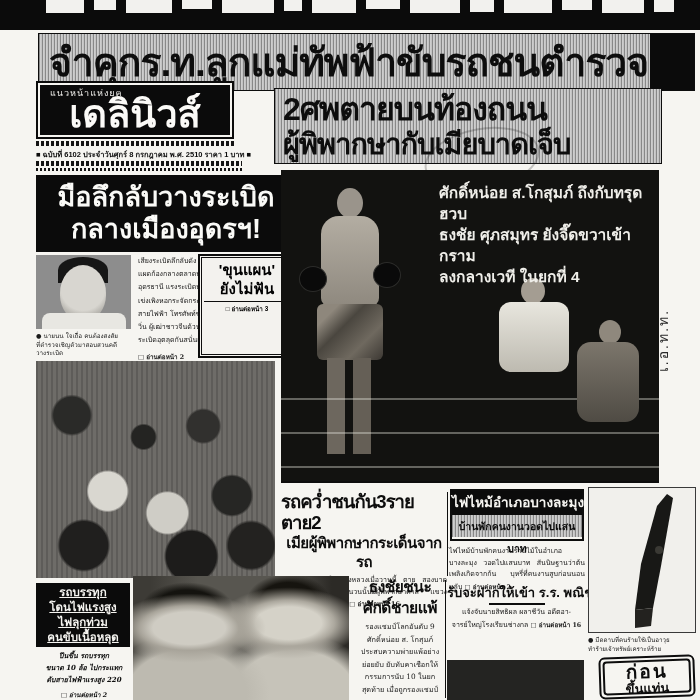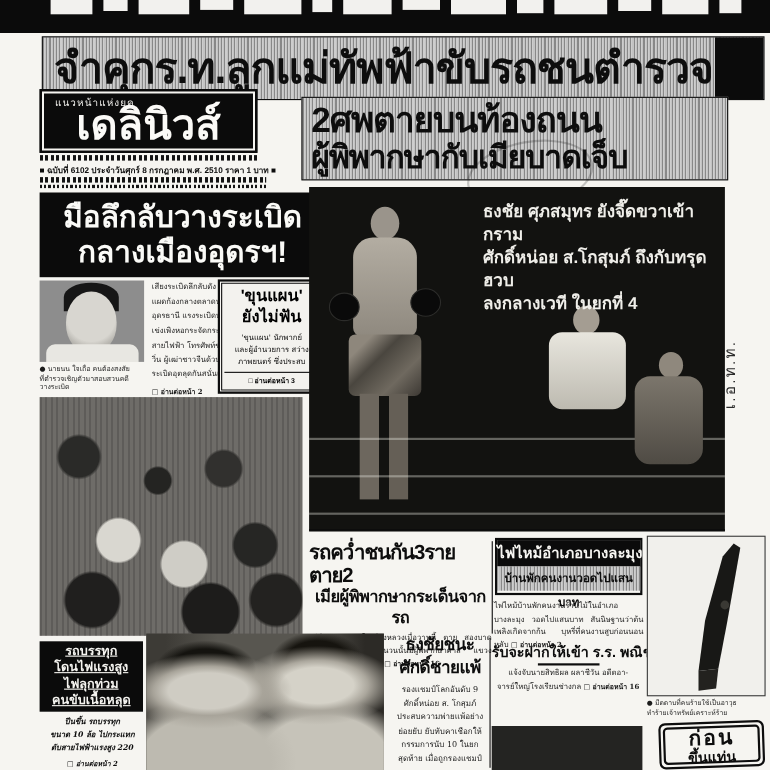--- a/index.html
+++ b/index.html
@@ -229,25 +229,20 @@
     <div>เข่งเพิงหอกระจัดกระจาย</div>
     <div>สายไฟฟ้า โทรศัพท์ขาด</div>
     <div>วิ่น ผู้เฒ่าชาวจีนด้วนวัตถุ</div>
     <div>ระเบิดอุตลุดกันสนั่นเมือง</div>
     <div class="cont-tag">□ อ่านต่อหน้า 2</div>
   </div>
 
   <div id="khunphaen" class="abs">
     <div class="t">'ขุนแผน'</div>
     <div class="t">ยังไม่ฟัน</div>
-    <div class="b">
-      <div>'ขุนแผน' นักพากย์</div>
-      <div>และผู้อำนวยการ สว่าง</div>
-      <div>ภาพยนตร์ ซึ่งประสบ</div>
-    </div>
     <div class="cont-tag">□ อ่านต่อหน้า 3</div>
   </div>
 
   <div id="crowd" class="abs photo"></div>
 
   <div id="boxing" class="abs photo grain">
     <div class="boxer-stand">
       <div class="head1"></div>
       <div class="torso1"></div>
       <div class="glove" style="left:-4px;top:78px"></div>
@@ -260,22 +255,22 @@
     <div class="rope" style="top:296px"></div>
     <div class="referee">
       <div class="head2"></div>
       <div class="shirt2"></div>
     </div>
     <div class="fallen">
       <div class="head3"></div>
       <div class="body3"></div>
     </div>
     <div class="cap">
+      <div>ศักดิ์หน่อย ส.โกสุมภ์ ถึงกับทรุดฮวบ</div>
       <div>ธงชัย ศุภสมุทร ยังจี๊ดขวาเข้ากราม</div>
-      <div>ศักดิ์หน่อย ส.โกสุมภ์ ถึงกับทรุดฮวบ</div>
       <div>ลงกลางเวที ในยกที่ 4</div>
     </div>
   </div>
 
   <div id="margin-note" class="abs">เ.อ.ท.ท.</div>
 
   <div id="accident" class="abs ink">
     <div class="h1">รถคว่ำชนกัน3รายตาย2</div>
     <div class="h2">เมียผู้พิพากษากระเด็นจากรถ</div>
     <div class="smallbody">

